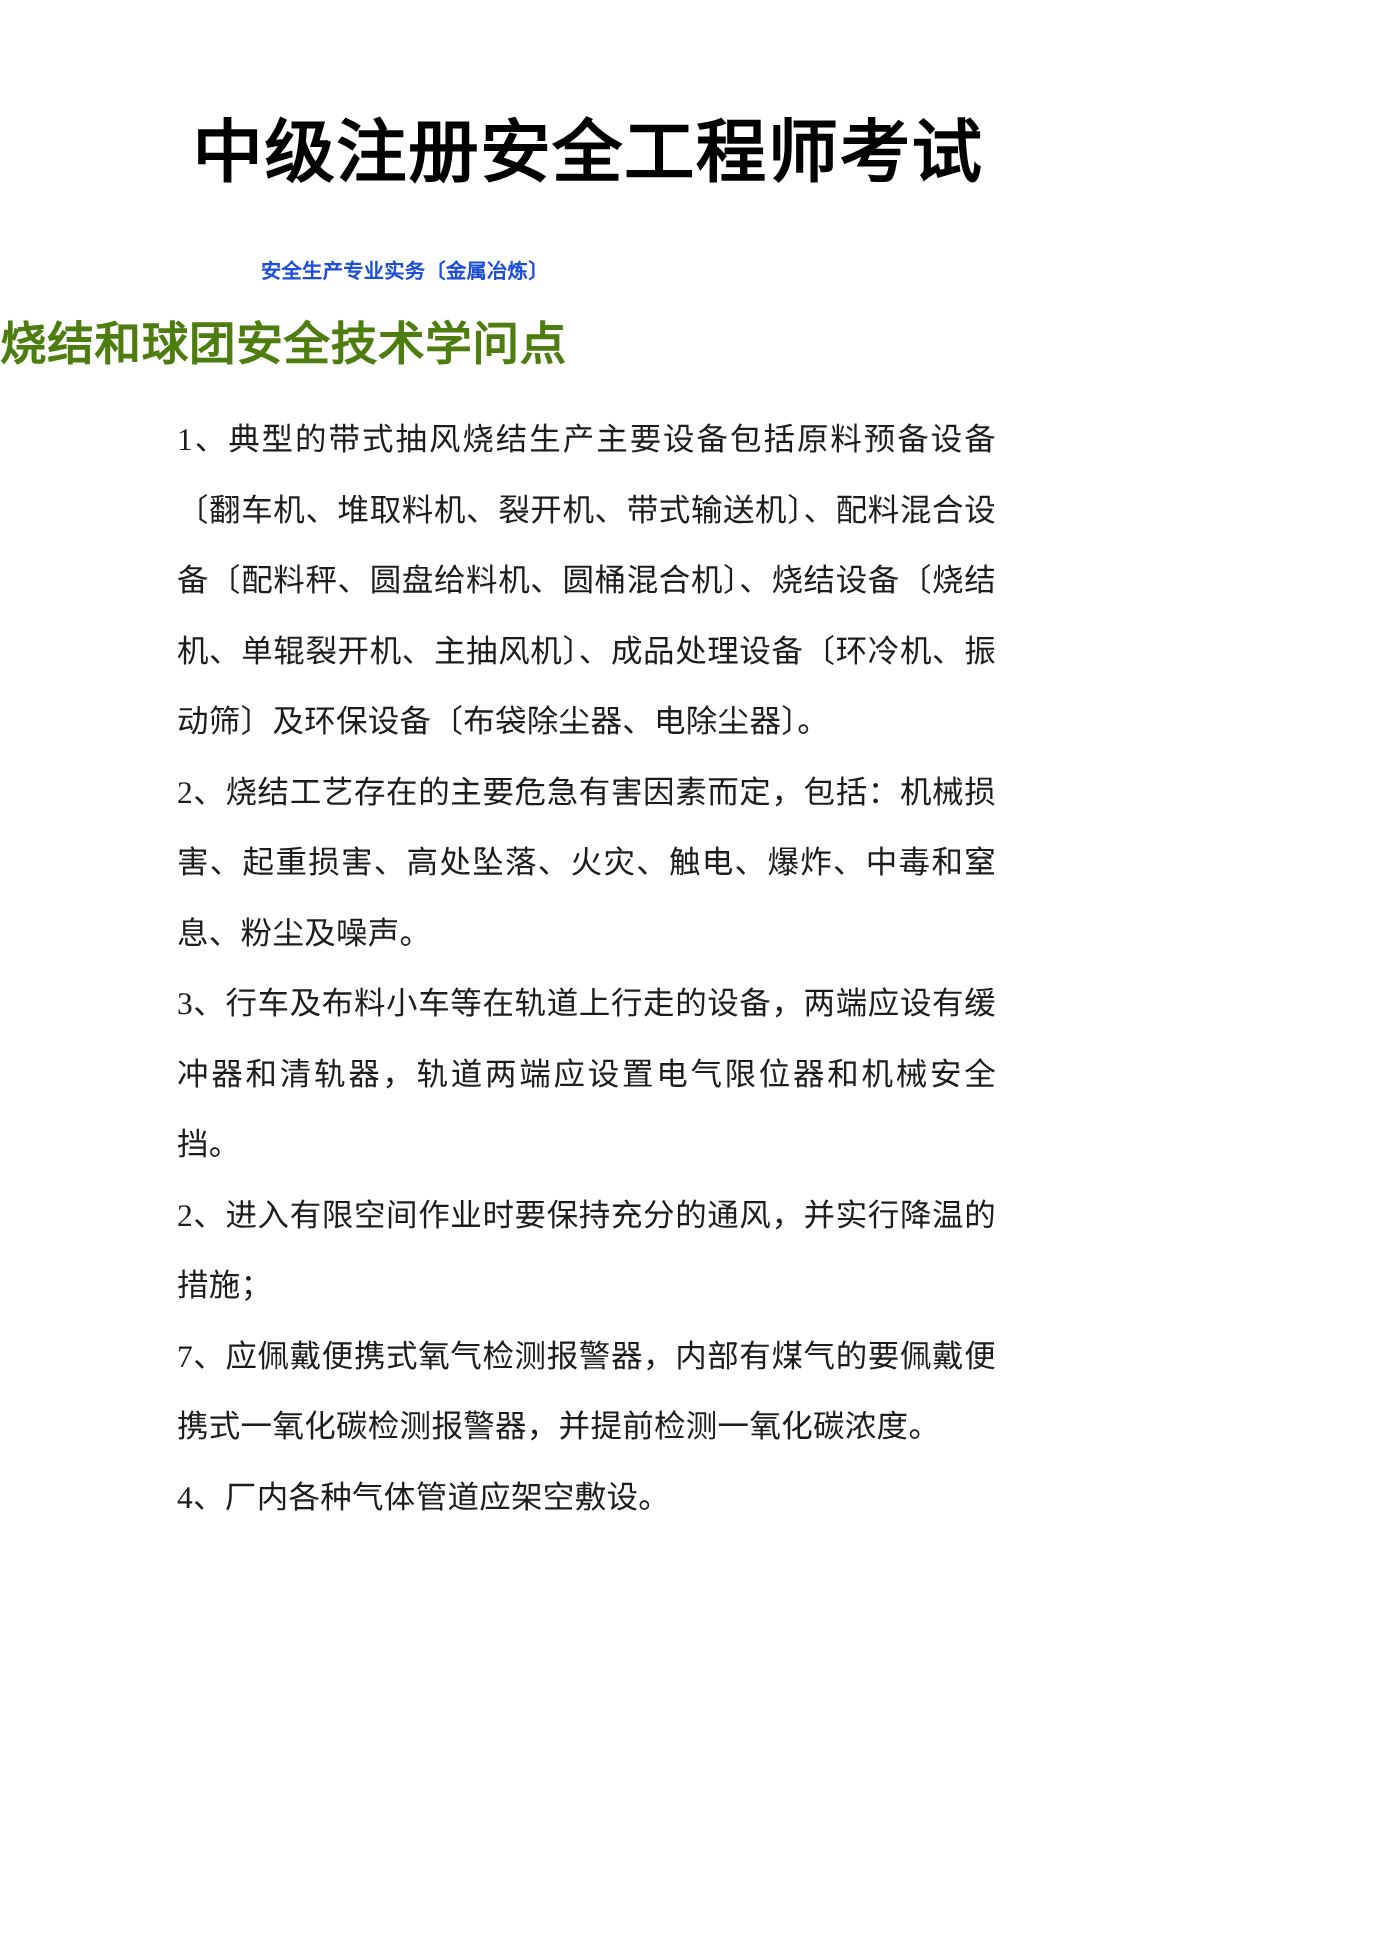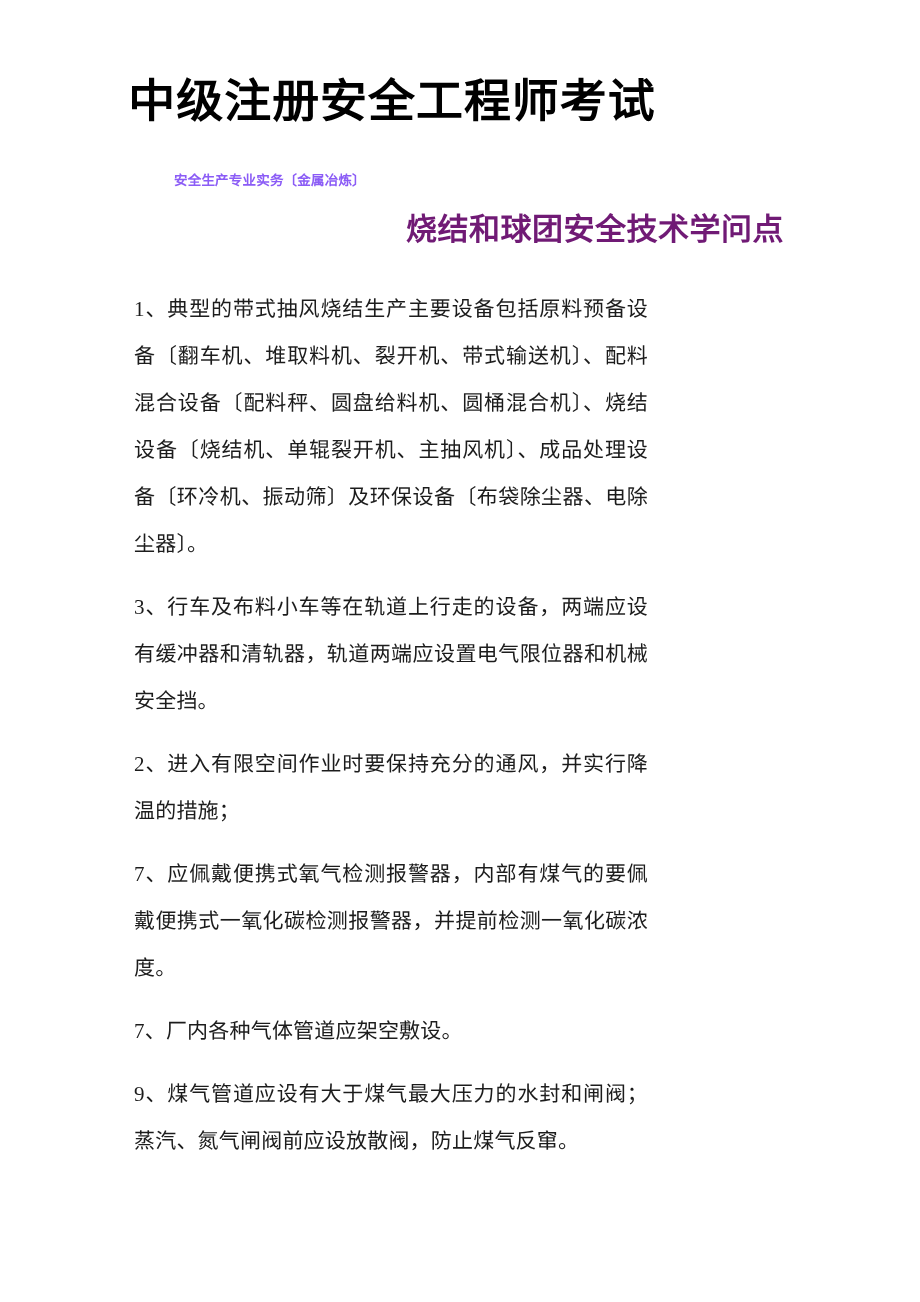--- a/index.html
+++ b/index.html
@@ -40,35 +40,35 @@
     padding-top: 76px;
     transform: scaleX(1.02);
   }
 
   
   .doc-subtitle {
     font-family: "Liberation Sans", "DejaVu Sans", sans-serif;
     font-weight: 700;
     font-size: 13.5px;
     line-height: 1.2;
-    color: #8b5cf6;
+    color: #1d4ed8;
     margin: 0;
     padding-top: 46px;
     padding-left: 174px;
     letter-spacing: 0.2px;
   }
 
   
   .section-heading {
-    text-align: right;
+    text-align: left;
     font-family: "Liberation Sans", "DejaVu Sans", sans-serif;
     font-weight: 700;
     font-size: 31px;
     line-height: 1.2;
-    color: #701a75;
+    color: #4d7c0f;
     margin: 0;
     padding-top: 22px;
     letter-spacing: 0.5px;
   }
 
   
   .body-list {
     margin: 0;
     padding: 0;
     list-style: none;
@@ -77,39 +77,39 @@
     padding-top: 22px;
   }
 
   .body-item {
     font-family: "Liberation Serif", "DejaVu Serif", serif;
     font-size: 21px;
     line-height: 47px;
     color: #1c1c1c;
     text-align: justify;
     text-justify: inter-ideograph;
-    margin: 16px;
+    margin: 0;
     padding: 0;
     letter-spacing: 0.2px;
     word-break: break-all;
   }
 </style>
 </head>
 <body>
 
 <div class="page">
 
   <h1 class="doc-title">中级注册安全工程师考试</h1>
 
   <p class="doc-subtitle">安全生产专业实务〔金属冶炼〕</p>
 
   <h2 class="section-heading">烧结和球团安全技术学问点</h2>
 
   <ol class="body-list">
     <li class="body-item">1、典型的带式抽风烧结生产主要设备包括原料预备设备〔翻车机、堆取料机、裂开机、带式输送机〕、配料混合设备〔配料秤、圆盘给料机、圆桶混合机〕、烧结设备〔烧结机、单辊裂开机、主抽风机〕、成品处理设备〔环冷机、振动筛〕及环保设备〔布袋除尘器、电除尘器〕。</li>
+    <li class="body-item">2、烧结工艺存在的主要危急有害因素而定，包括：机械损害、起重损害、高处坠落、火灾、触电、爆炸、中毒和窒息、粉尘及噪声。</li>
     <li class="body-item">3、行车及布料小车等在轨道上行走的设备，两端应设有缓冲器和清轨器，轨道两端应设置电气限位器和机械安全挡。</li>
     <li class="body-item">2、进入有限空间作业时要保持充分的通风，并实行降温的措施；</li>
     <li class="body-item">7、应佩戴便携式氧气检测报警器，内部有煤气的要佩戴便携式一氧化碳检测报警器，并提前检测一氧化碳浓度。</li>
-    <li class="body-item">7、厂内各种气体管道应架空敷设。</li>
-    <li class="body-item">9、煤气管道应设有大于煤气最大压力的水封和闸阀；蒸汽、氮气闸阀前应设放散阀，防止煤气反窜。</li>
+    <li class="body-item">4、厂内各种气体管道应架空敷设。</li>
   </ol>
 
 </div>
 
 </body></html>

